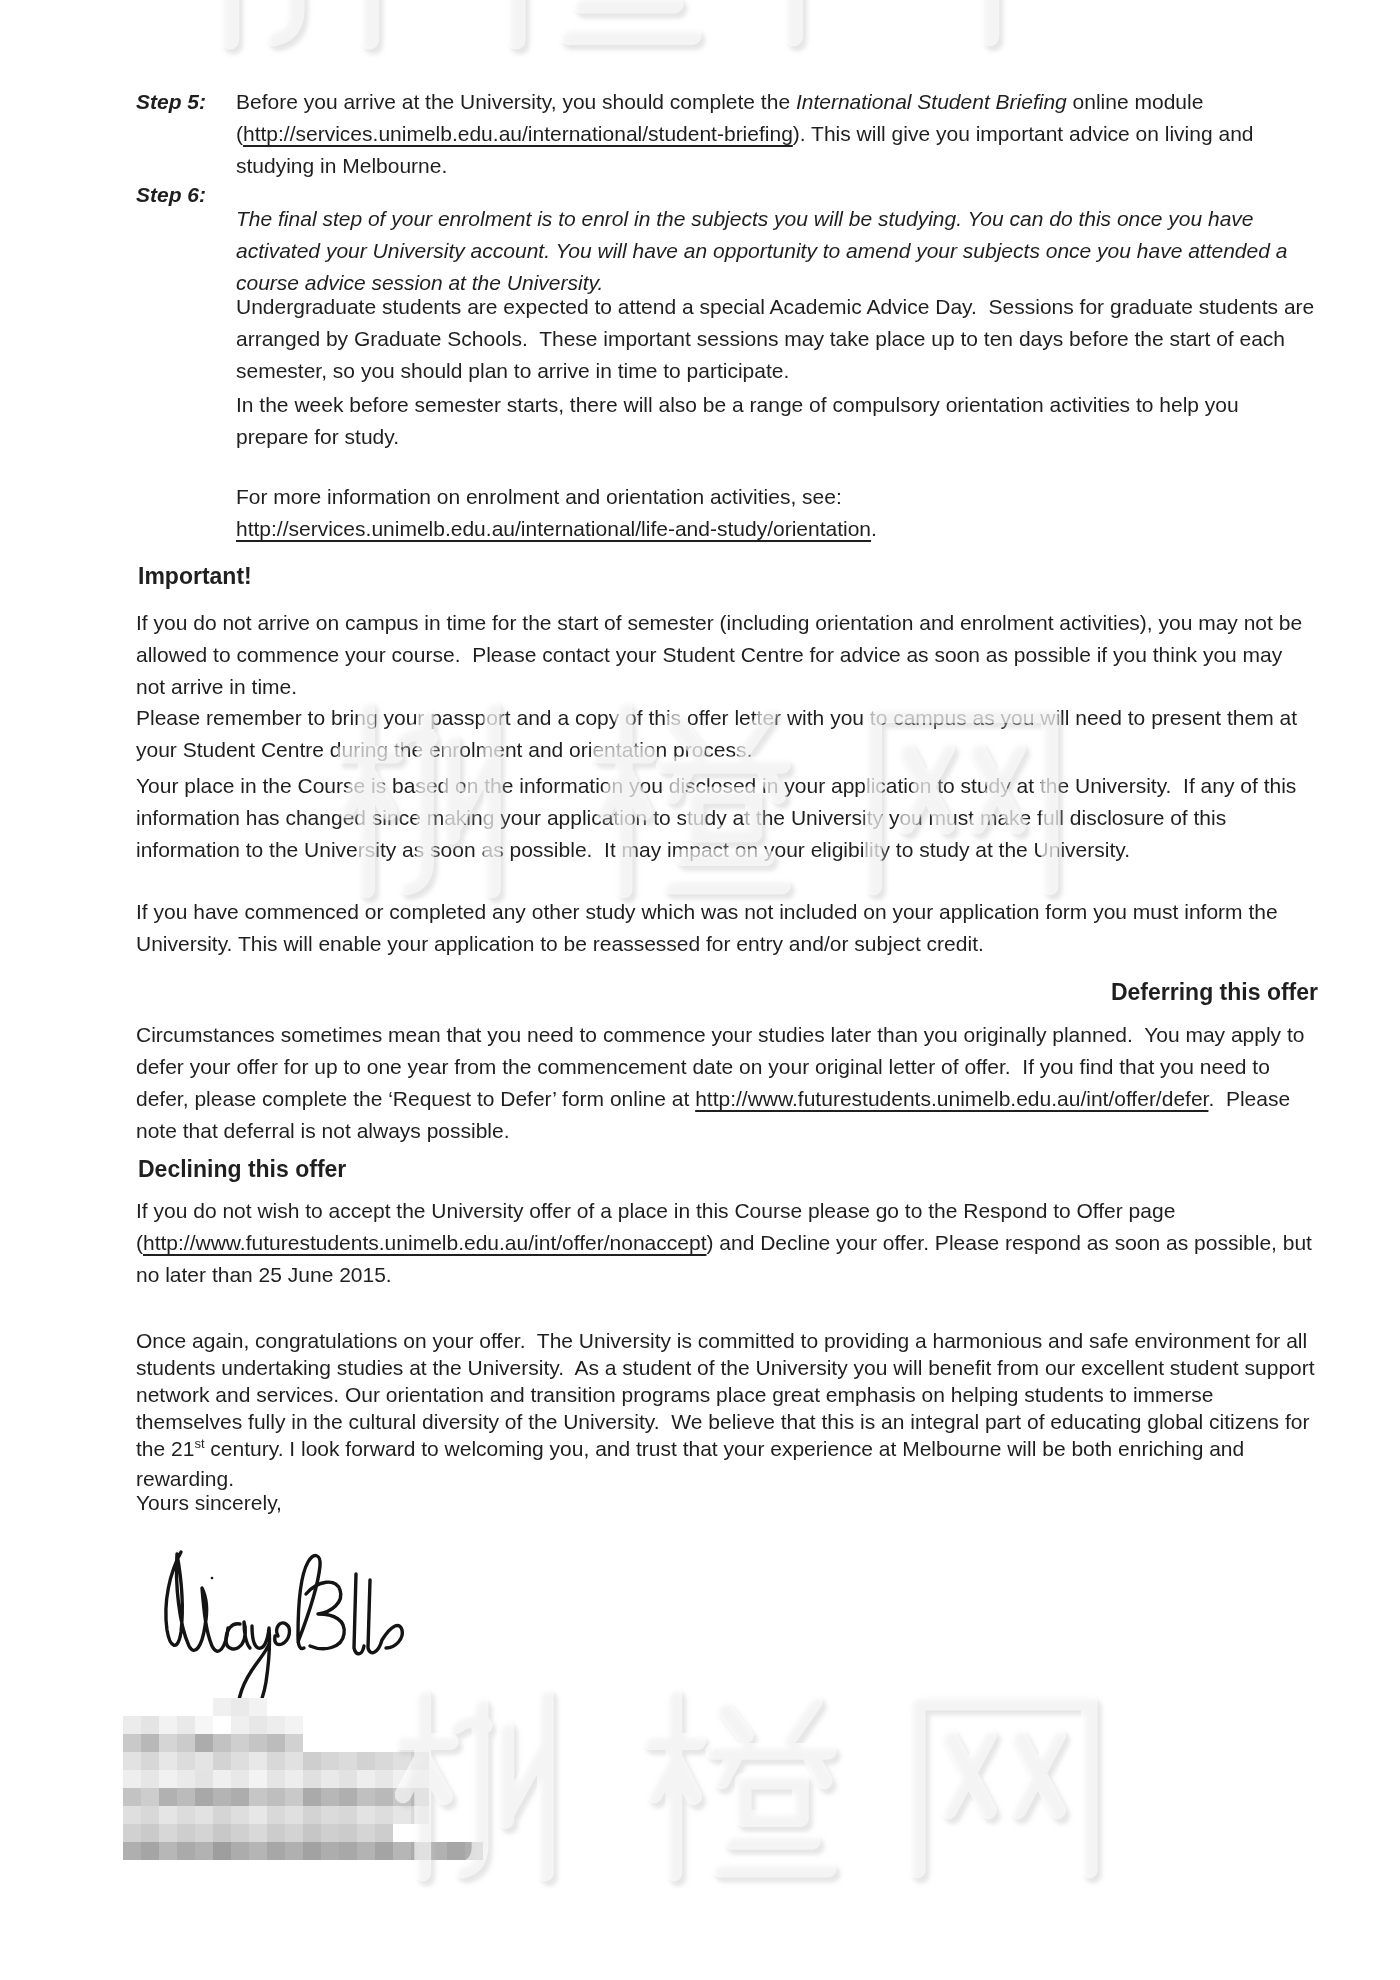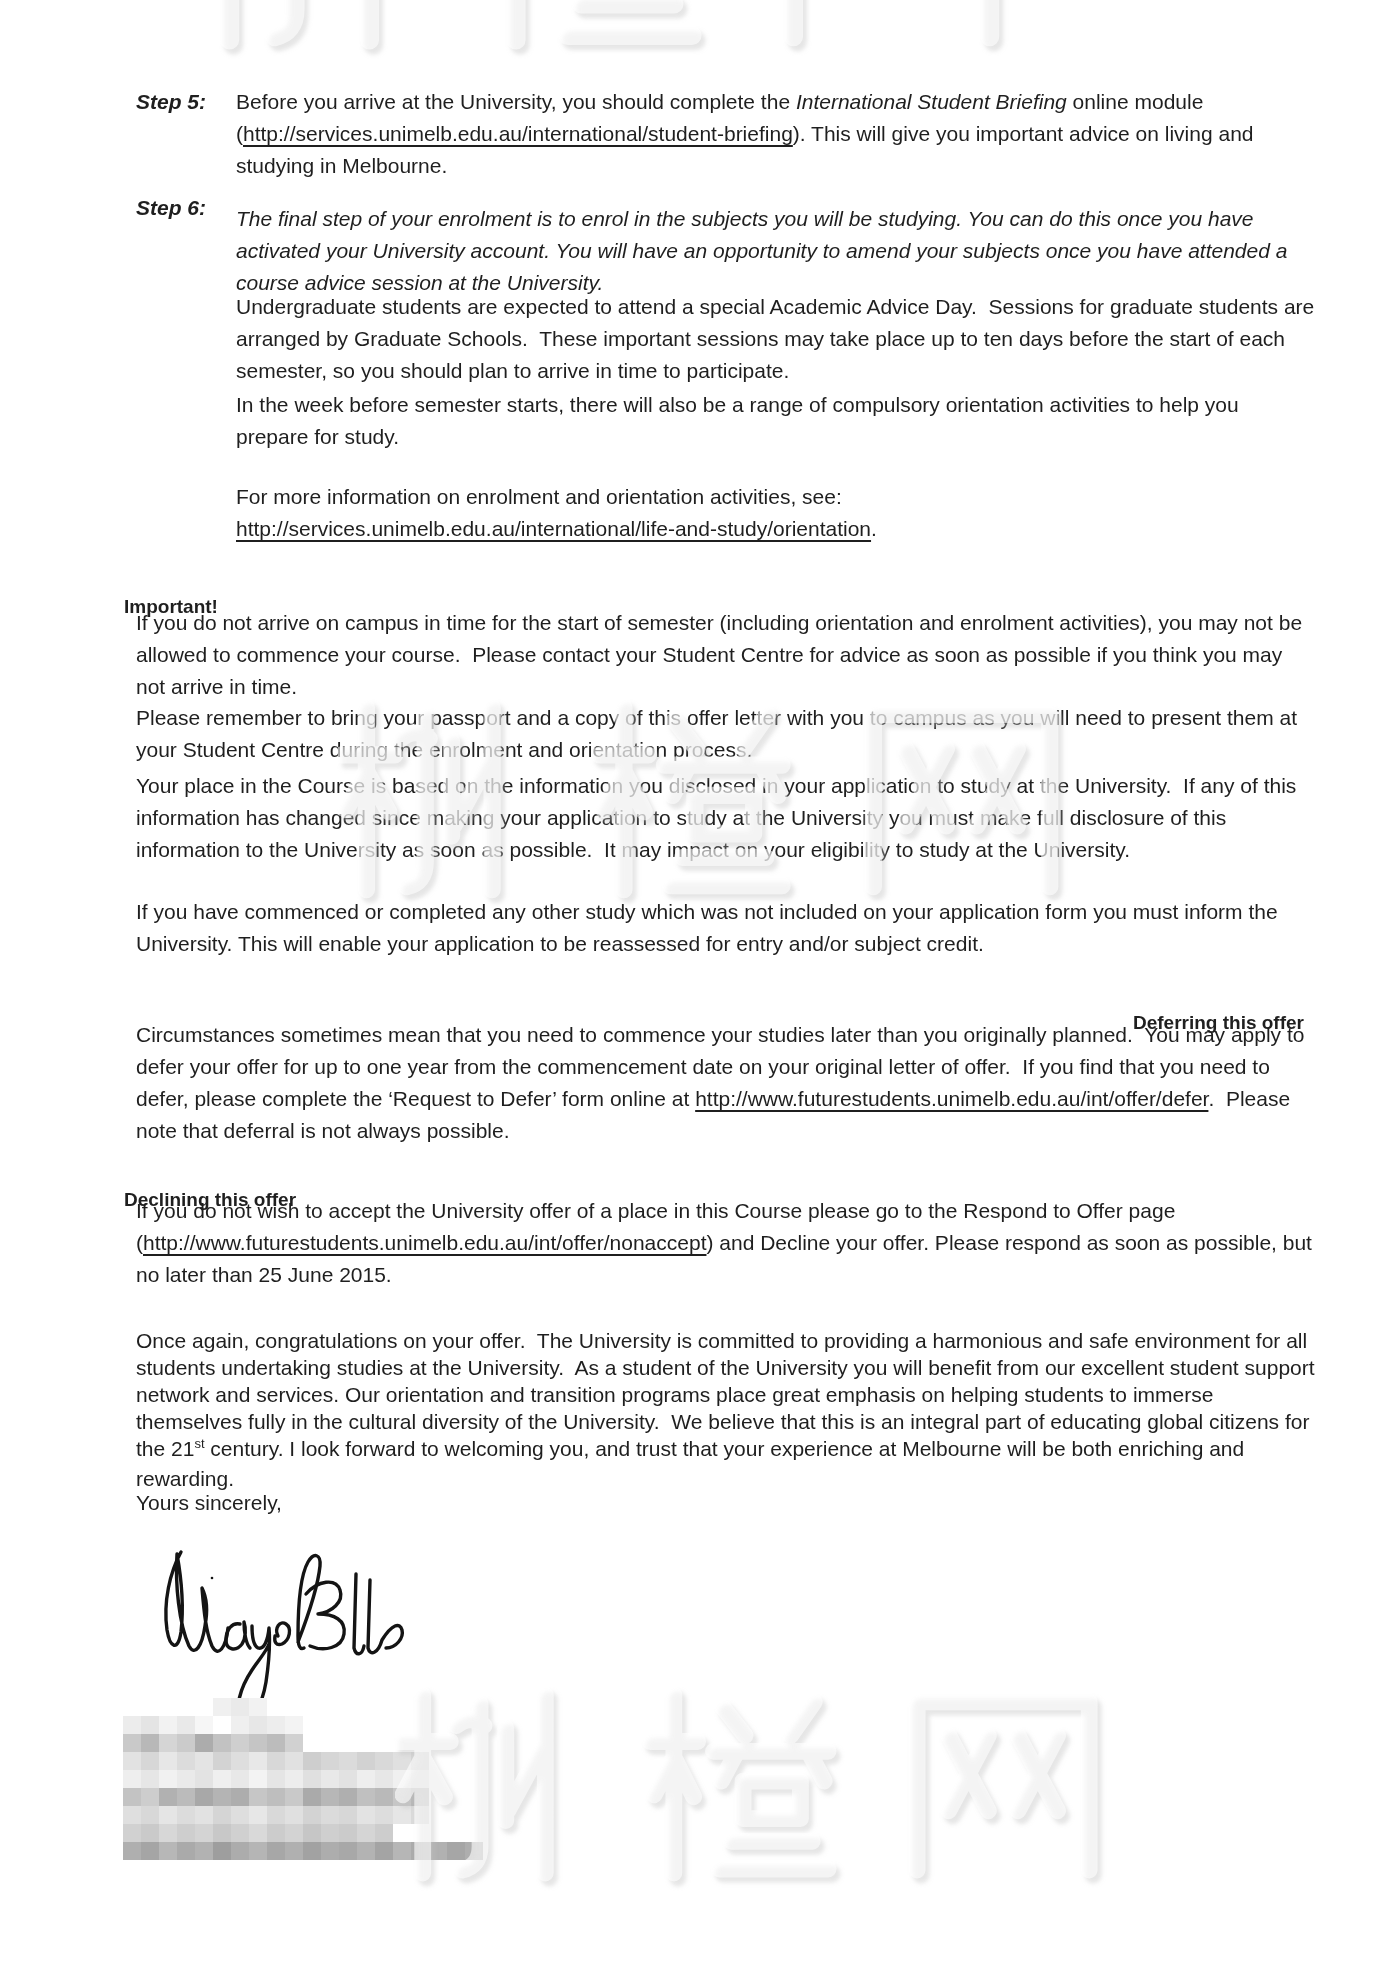--- a/index.html
+++ b/index.html
@@ -17,24 +17,23 @@
     white-space:pre-wrap;
   }
   .step-label{
     position:absolute;left:136px;width:96px;
     font-size:21px;line-height:32px;
     font-weight:bold;font-style:italic;
     white-space:pre-wrap;
   }
   .step-body{left:236px;width:1080px;}
   .heading{
-    position:absolute;left:124px;width:1180px;
-    font-size:19px;line-height:30px;font-weight:bold;
+    position:absolute;left:138px;width:1180px;
+    font-size:23px;line-height:30px;font-weight:bold;
     white-space:pre-wrap;
-    margin-top:31px;
   }
   .closing{line-height:27px;}
   .doclink{
     text-decoration:underline;
     text-decoration-thickness:2px;
     text-underline-offset:4px;
   }
   .sup{font-size:13px;position:relative;top:-8px;}
   
   .wm{position:absolute;pointer-events:none;z-index:5;}
@@ -81,21 +80,21 @@
   </div>
   <div class="wm" style="left:395px;top:1680px;" title="柳橙网">
     <svg width="712" height="208" viewBox="0 0 720 210">
         <use href="#wmglyph"></use>
       </svg>
   </div>
 
   <div class="step-label" style="top:86px;">Step 5:</div>
   <div class="para step-body" style="top:86px;"><span>Before you arrive at the University, you should complete the </span><i>International Student Briefing</i><span> online module (</span><span class="doclink">http://services.unimelb.edu.au/international/student-briefing</span><span>). This will give you important advice on living and studying in Melbourne.</span></div>
 
-  <div class="step-label" style="top:192px;">Step 6:</div>
+  <div class="step-label" style="top:179px;">Step 6:</div>
   <div class="para step-body" style="top:203px;font-style:italic;">The final step of your enrolment is to enrol in the subjects you will be studying. You can do this once you have activated your University account. You will have an opportunity to amend your subjects once you have attended a course advice session at the University.</div>
   <div class="para step-body" style="top:389px;">In the week before semester starts, there will also be a range of compulsory orientation activities to help you prepare for study.</div>
   <div class="para step-body" style="top:291px;">Undergraduate students are expected to attend a special Academic Advice Day.  Sessions for graduate students are arranged by Graduate Schools.  These important sessions may take place up to ten days before the start of each semester, so you should plan to arrive in time to participate.</div>
   <div class="para step-body" style="top:481px;"><span>For more information on enrolment and orientation activities, see:</span><br><span class="doclink">http://services.unimelb.edu.au/international/life-and-study/orientation</span><span>.</span></div>
 
   <div class="heading" style="top:561px;">Important!</div>
   <div class="para" style="top:607px;">If you do not arrive on campus in time for the start of semester (including orientation and enrolment activities), you may not be allowed to commence your course.  Please contact your Student Centre for advice as soon as possible if you think you may not arrive in time.</div>
   <div class="para" style="top:702px;">Please remember to bring your passport and a copy of this offer letter with you to campus as you will need to present them at your Student Centre during the enrolment and orientation process.</div>
   <div class="para" style="top:770px;">Your place in the Course is based on the information you disclosed in your application to study at the University.  If any of this information has changed since making your application to study at the University you must make full disclosure of this information to the University as soon as possible.  It may impact on your eligibility to study at the University.</div>
   <div class="para" style="top:896px;">If you have commenced or completed any other study which was not included on your application form you must inform the University. This will enable your application to be reassessed for entry and/or subject credit.</div>

